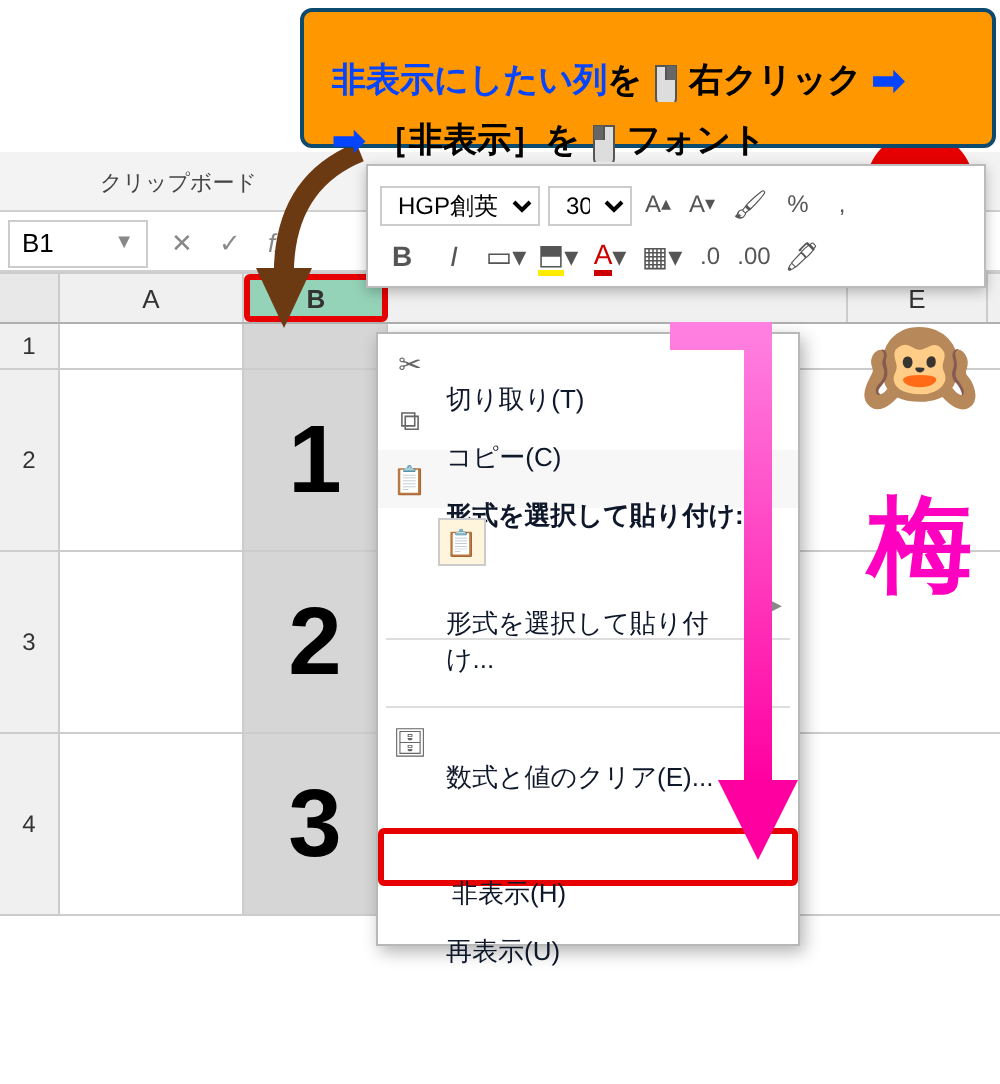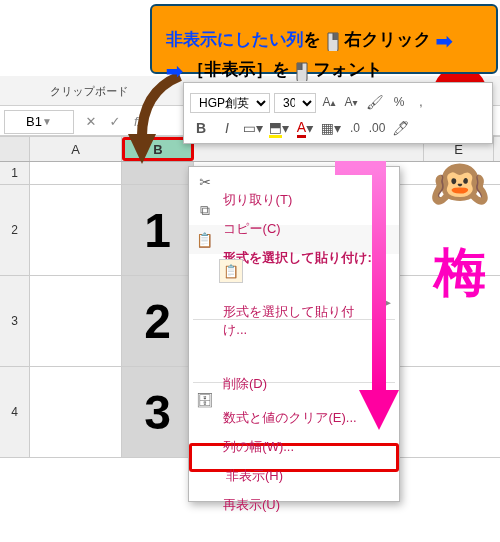--- a/index.html
+++ b/index.html
@@ -22,21 +22,21 @@
   
   .toolbar { position:absolute; top:82px; left:183px; width:310px; height:62px;
     background:#fff; border:1px solid #bbb; box-shadow:0 2px 6px rgba(0,0,0,0.25); z-index:60;
     padding:4px 6px; }
   .toolbar-row { display:flex; align-items:flex-end; gap:4px; height:26px; }
   .tb-sel { border:1px solid #ccc; font-size:12px; padding:1px 4px; background:#fff; }
   .tb-btn { width:22px; height:22px; display:flex; align-items:center; justify-content:center; font-size:14px; color:#555; }
   .tb-btn.small { width:18px; font-size:12px; }
   
   .namebox-row { position:absolute; top:108px; left:0; width:100%; height:28px; background:#fff; border-bottom:1px solid #d0d0d0; display:flex; align-items:center; }
-  .namebox { width:70px; height:24px; border:1px solid #ccc; margin-left:4px; font-size:13px; padding:2px 6px; display:flex; align-items:center; justify-content:center; }
+  .namebox { width:70px; height:24px; border:1px solid #ccc; margin-left:4px; font-size:13px; padding:2px 6px; display:flex; align-items:center; justify-content:space-between; }
   .nb-drop { color:#888; font-size:10px; }
   .fx-area { display:flex; align-items:center; margin-left:8px; gap:6px; color:#888; font-size:13px; }
   .fx-btn { width:18px; text-align:center; }
   
   .grid { position:absolute; top:136px; left:0; width:100%; }
   .col-headers { display:flex; height:26px; background:#f0f0f0; border-top:1px solid #ccc; border-bottom:1px solid #b0b0b0; }
   .corner { width:30px; border-right:1px solid #ccc; background:#e8e8e8; }
   .col-h { border-right:1px solid #ccc; display:flex; align-items:center; justify-content:center; font-size:13px; color:#333; background:#f0f0f0; }
   .col-h.selected { background:#94d3b8; border:3px solid #e60000; border-radius:3px; font-weight:bold; }
   
@@ -48,21 +48,21 @@
   .bignum { font-size:48px; font-weight:900; }
   .row.r1 .row-h, .row.r1 .cell { height:22px; }
   .row.big .row-h, .row.big .cell { height:90px; }
   
   .ctx-menu { position:absolute; top:166px; left:188px; width:212px; background:#fff;
     border:1px solid #b8b8b8; box-shadow:2px 3px 8px rgba(0,0,0,0.3); z-index:50; font-size:13px; }
   .ctx-item { display:flex; align-items:center; height:29px; padding:0 8px 0 6px; gap:8px; }
   .ctx-item.header { font-weight:bold; background:#f7f7f7; }
   .ctx-item.opts { height:34px; padding-left:30px; }
   .ctx-icon { width:20px; height:20px; display:flex; align-items:center; justify-content:center; font-size:14px; color:#666; }
-  .ctx-text { flex:1; color:#be185d;margin-top:36px; }
+  .ctx-text { flex:1; color:#0f172a;margin-top:36px; }
   .ctx-sep { height:1px; background:#ddd; margin:2px 4px; }
   .ctx-sub { font-size:11px; color:#888; margin-left:auto; }
   .ctx-hide { border:3px solid #e60000; border-radius:3px; }
   .paste-opt { width:24px; height:24px; border:1px solid #ccc; background:#fff5dd; display:flex; align-items:center; justify-content:center; font-size:13px; }
   
   .e-col { position:absolute; left:425px; width:70px; z-index:5; }
   .e-cell { height:90px; display:flex; align-items:center; justify-content:center; }
   .red-circle { width:54px; height:54px; background:#e60000; border-radius:50%; }
   .monkey { font-size:48px; }
   .ume { font-size:52px; font-weight:900; color:#ff00c0; }
@@ -206,32 +206,27 @@
   </div>
   <div class="ctx-item">
     <span class="ctx-icon"></span>
     <span class="ctx-text">形式を選択して貼り付け...</span>
     <span class="ctx-sub">▶</span>
   </div>
   <div class="ctx-sep"></div>
   <div class="ctx-item">
     <span class="ctx-icon"></span>
   </div>
-  <div class="ctx-item">
-    <span class="ctx-icon"></span>
-    <span class="ctx-text">削除(D)</span>
-  </div>
   <div class="ctx-sep"></div>
   <div class="ctx-item">
     <span class="ctx-icon">🗄</span>
     <span class="ctx-text">数式と値のクリア(E)...</span>
   </div>
   <div class="ctx-item">
     <span class="ctx-icon"></span>
-    <span class="ctx-text">列の幅(W)...</span>
   </div>
   <div class="ctx-item ctx-hide">
     <span class="ctx-icon"></span>
     <span class="ctx-text">非表示(H)</span>
   </div>
   <div class="ctx-item">
     <span class="ctx-icon"></span>
     <span class="ctx-text">再表示(U)</span>
   </div>
 </div>

